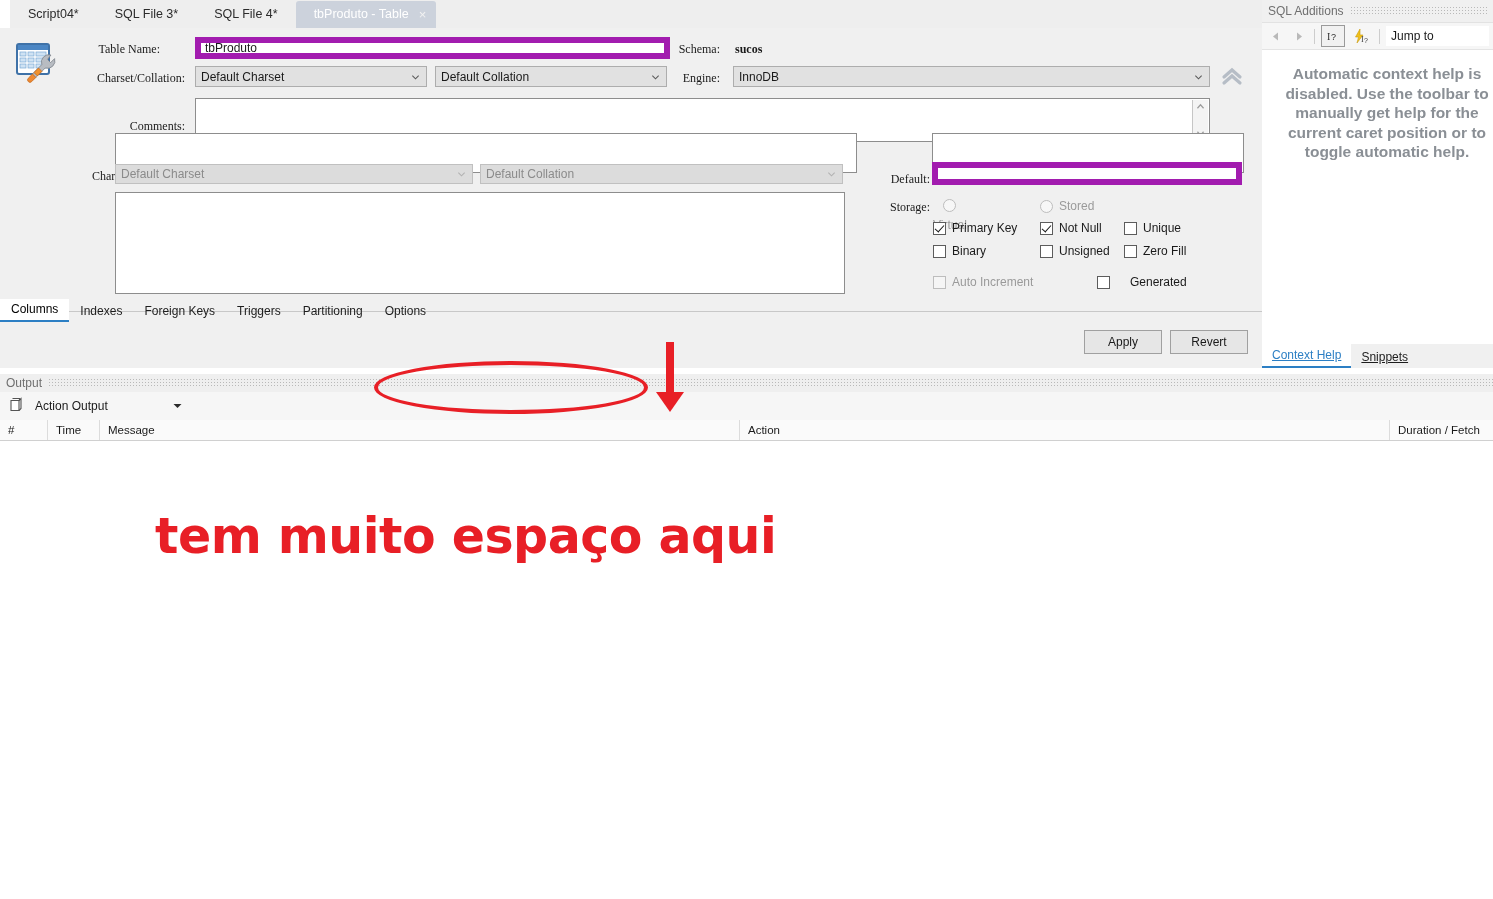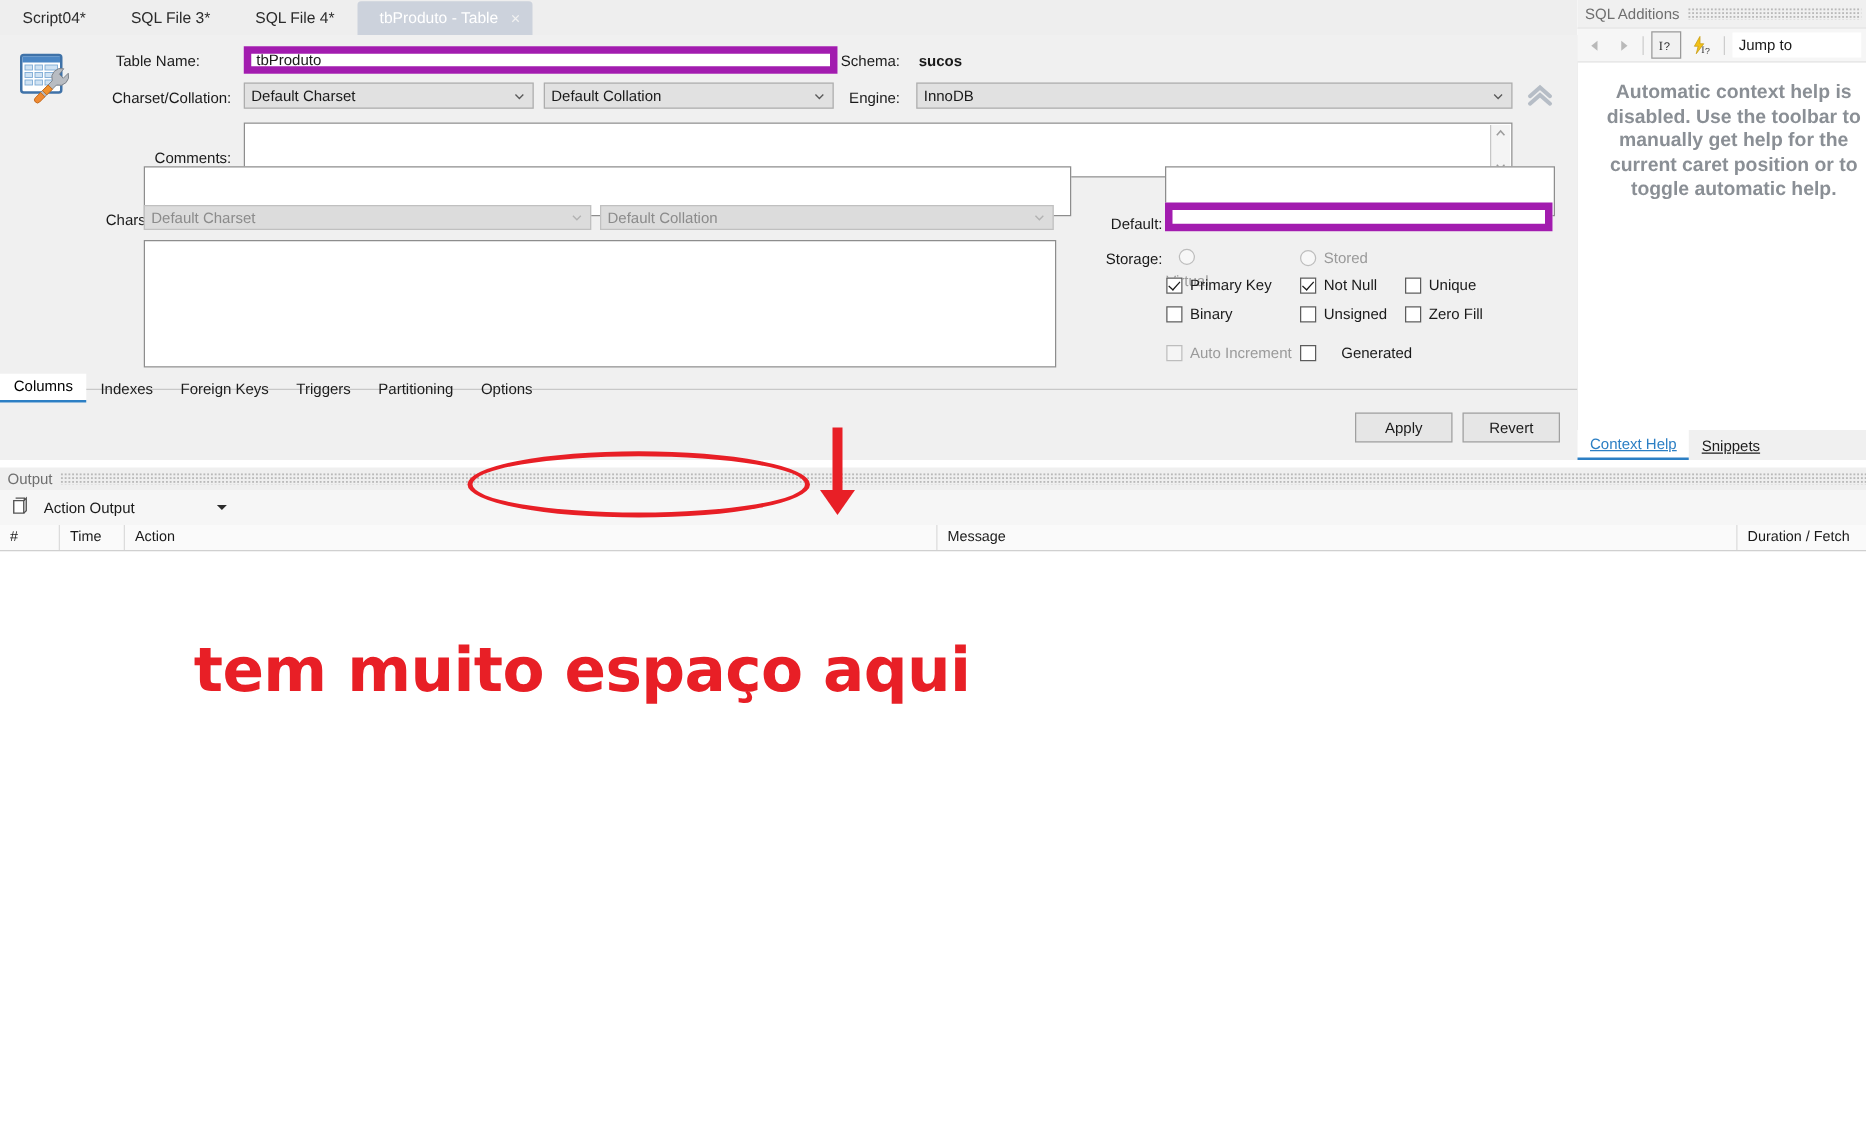--- a/index.html
+++ b/index.html
@@ -5,21 +5,21 @@
   html,body{margin:0;padding:0;}
   body{
     width:1493px;height:899px;
     background:#ffffff;
     font-family:"Liberation Sans", sans-serif;
     font-size:12px;color:#1a1a1a;
     overflow:hidden;position:relative;
   }
   
   #tabstrip{
-    position:absolute;left:0;top:0;width:1262px;height:28px;
+    position:absolute;left:10px;top:0;width:1262px;height:28px;
     background:#eeeeee;border-bottom:1px solid #c8c8c8;
     display:flex;align-items:flex-end;
   }
   .etab{
     height:27px;line-height:27px;padding:0 18px;font-size:12.5px;
     color:#2b2b2b;white-space:nowrap;cursor:default;
   }
   .etab.active{
     background:#ccd2dc;color:#ffffff;border-radius:3px 3px 0 0;
     padding-right:10px;display:flex;align-items:center;gap:10px;
@@ -27,20 +27,21 @@
   .etab .xclose{color:#f2f2f2;font-size:13px;line-height:1;}
   
   #editor{
     position:absolute;left:0;top:28px;width:1262px;height:340px;
     background:#f0f0f0;border-right:1px solid #c8c8c8;
   }
   #tblicon{position:absolute;left:14px;top:12px;width:44px;height:44px;}
   .lbl{
     position:absolute;font-size:12px;color:#1a1a1a;text-align:right;
     white-space:nowrap;
+    font-family:Liberation Serif, serif;
   }
   .tin{
     position:absolute;background:#ffffff;border:6px solid #a21caf;
     font-family:"Liberation Sans", sans-serif;font-size:12px;color:#1a1a1a;
     padding:2px 4px;box-sizing:border-box;outline:none;
   }
   .sel{
     position:absolute;background:#e1e1e1;border:1px solid #adadad;
     font-size:12px;color:#1a1a1a;box-sizing:border-box;
     display:flex;align-items:center;padding-left:5px;
@@ -308,21 +309,21 @@
   </div>
   <div class="cbrow" style="left:1124px;top:216px;">
     <span class="cb"></span>
     <span>Zero Fill</span>
   </div>
 
   <div class="cbrow" style="left:933px;top:247px;">
     <span class="cb dis"></span>
     <span class="dimtxt">Auto Increment</span>
   </div>
-  <div class="cbrow" style="left:1040px;top:247px;gap:20px;">
+  <div class="cbrow" style="left:1097px;top:247px;gap:20px;">
     <span class="cb"></span>
     <span>Generated</span>
   </div>
 
   <div style="position:absolute;left:0;top:283px;width:1262px;height:1px;background:#c8c8c8;"></div>
 
   <div id="subtabs">
     <div class="stab active">
       <span>Columns</span></div>
     <div class="stab">
@@ -416,24 +417,24 @@
       <path d="M0.5 1 L4.5 5 L8.5 1 Z" fill="#2b2b2b"></path>
       </svg>
   </span>
 </div>
 
 <div id="colhdr">
   <div class="ch" style="width:48px;">
     <span>#</span></div>
   <div class="ch" style="width:52px;">
     <span>Time</span></div>
+  <div class="ch" style="width:640px;">
+    <span>Message</span></div>
   <div class="ch" style="width:650px;">
     <span>Action</span></div>
-  <div class="ch" style="width:640px;">
-    <span>Message</span></div>
   <div class="ch" style="width:103px;border-right:none;">
     <span>Duration / Fetch</span></div>
 </div>
 
 <div id="annot-ellipse"></div>
 <svg id="annot-arrow" viewBox="0 0 40 78">
   <path d="M20 2 L20 58" stroke="#e81f26" stroke-width="8" stroke-linecap="butt"></path>
   <path d="M6 52 L20 72 L34 52 Z" fill="#e81f26"></path>
 </svg>
 <div id="annot-text">tem muito espaço aqui</div>

